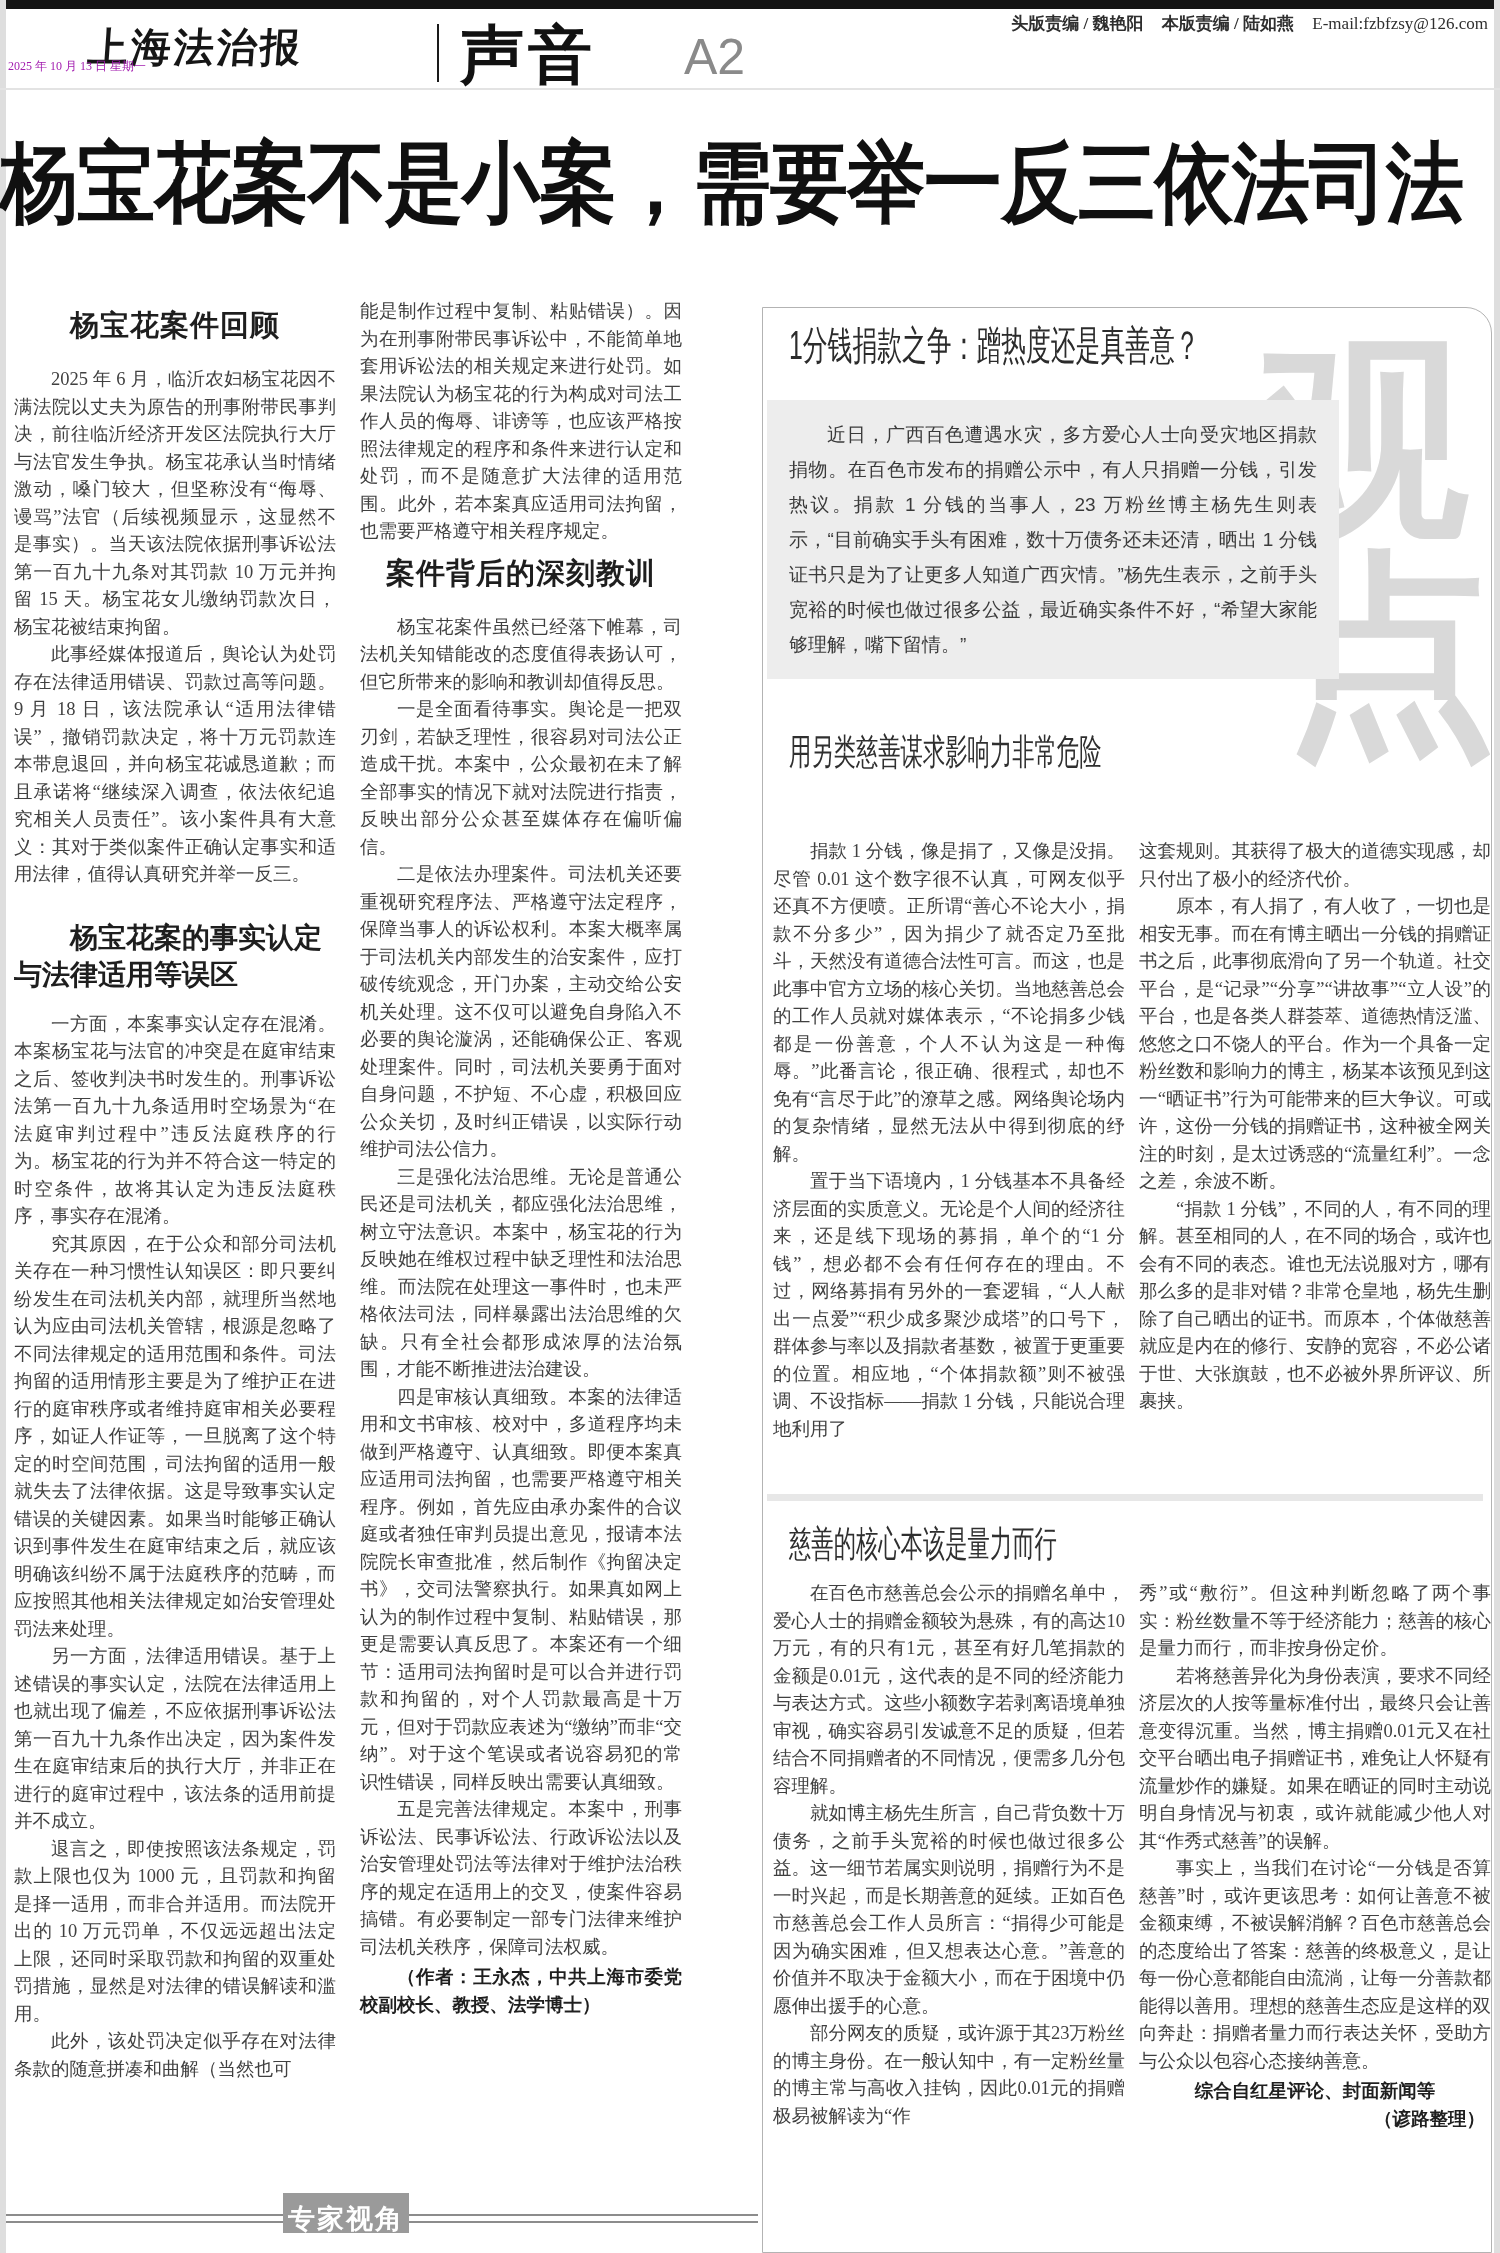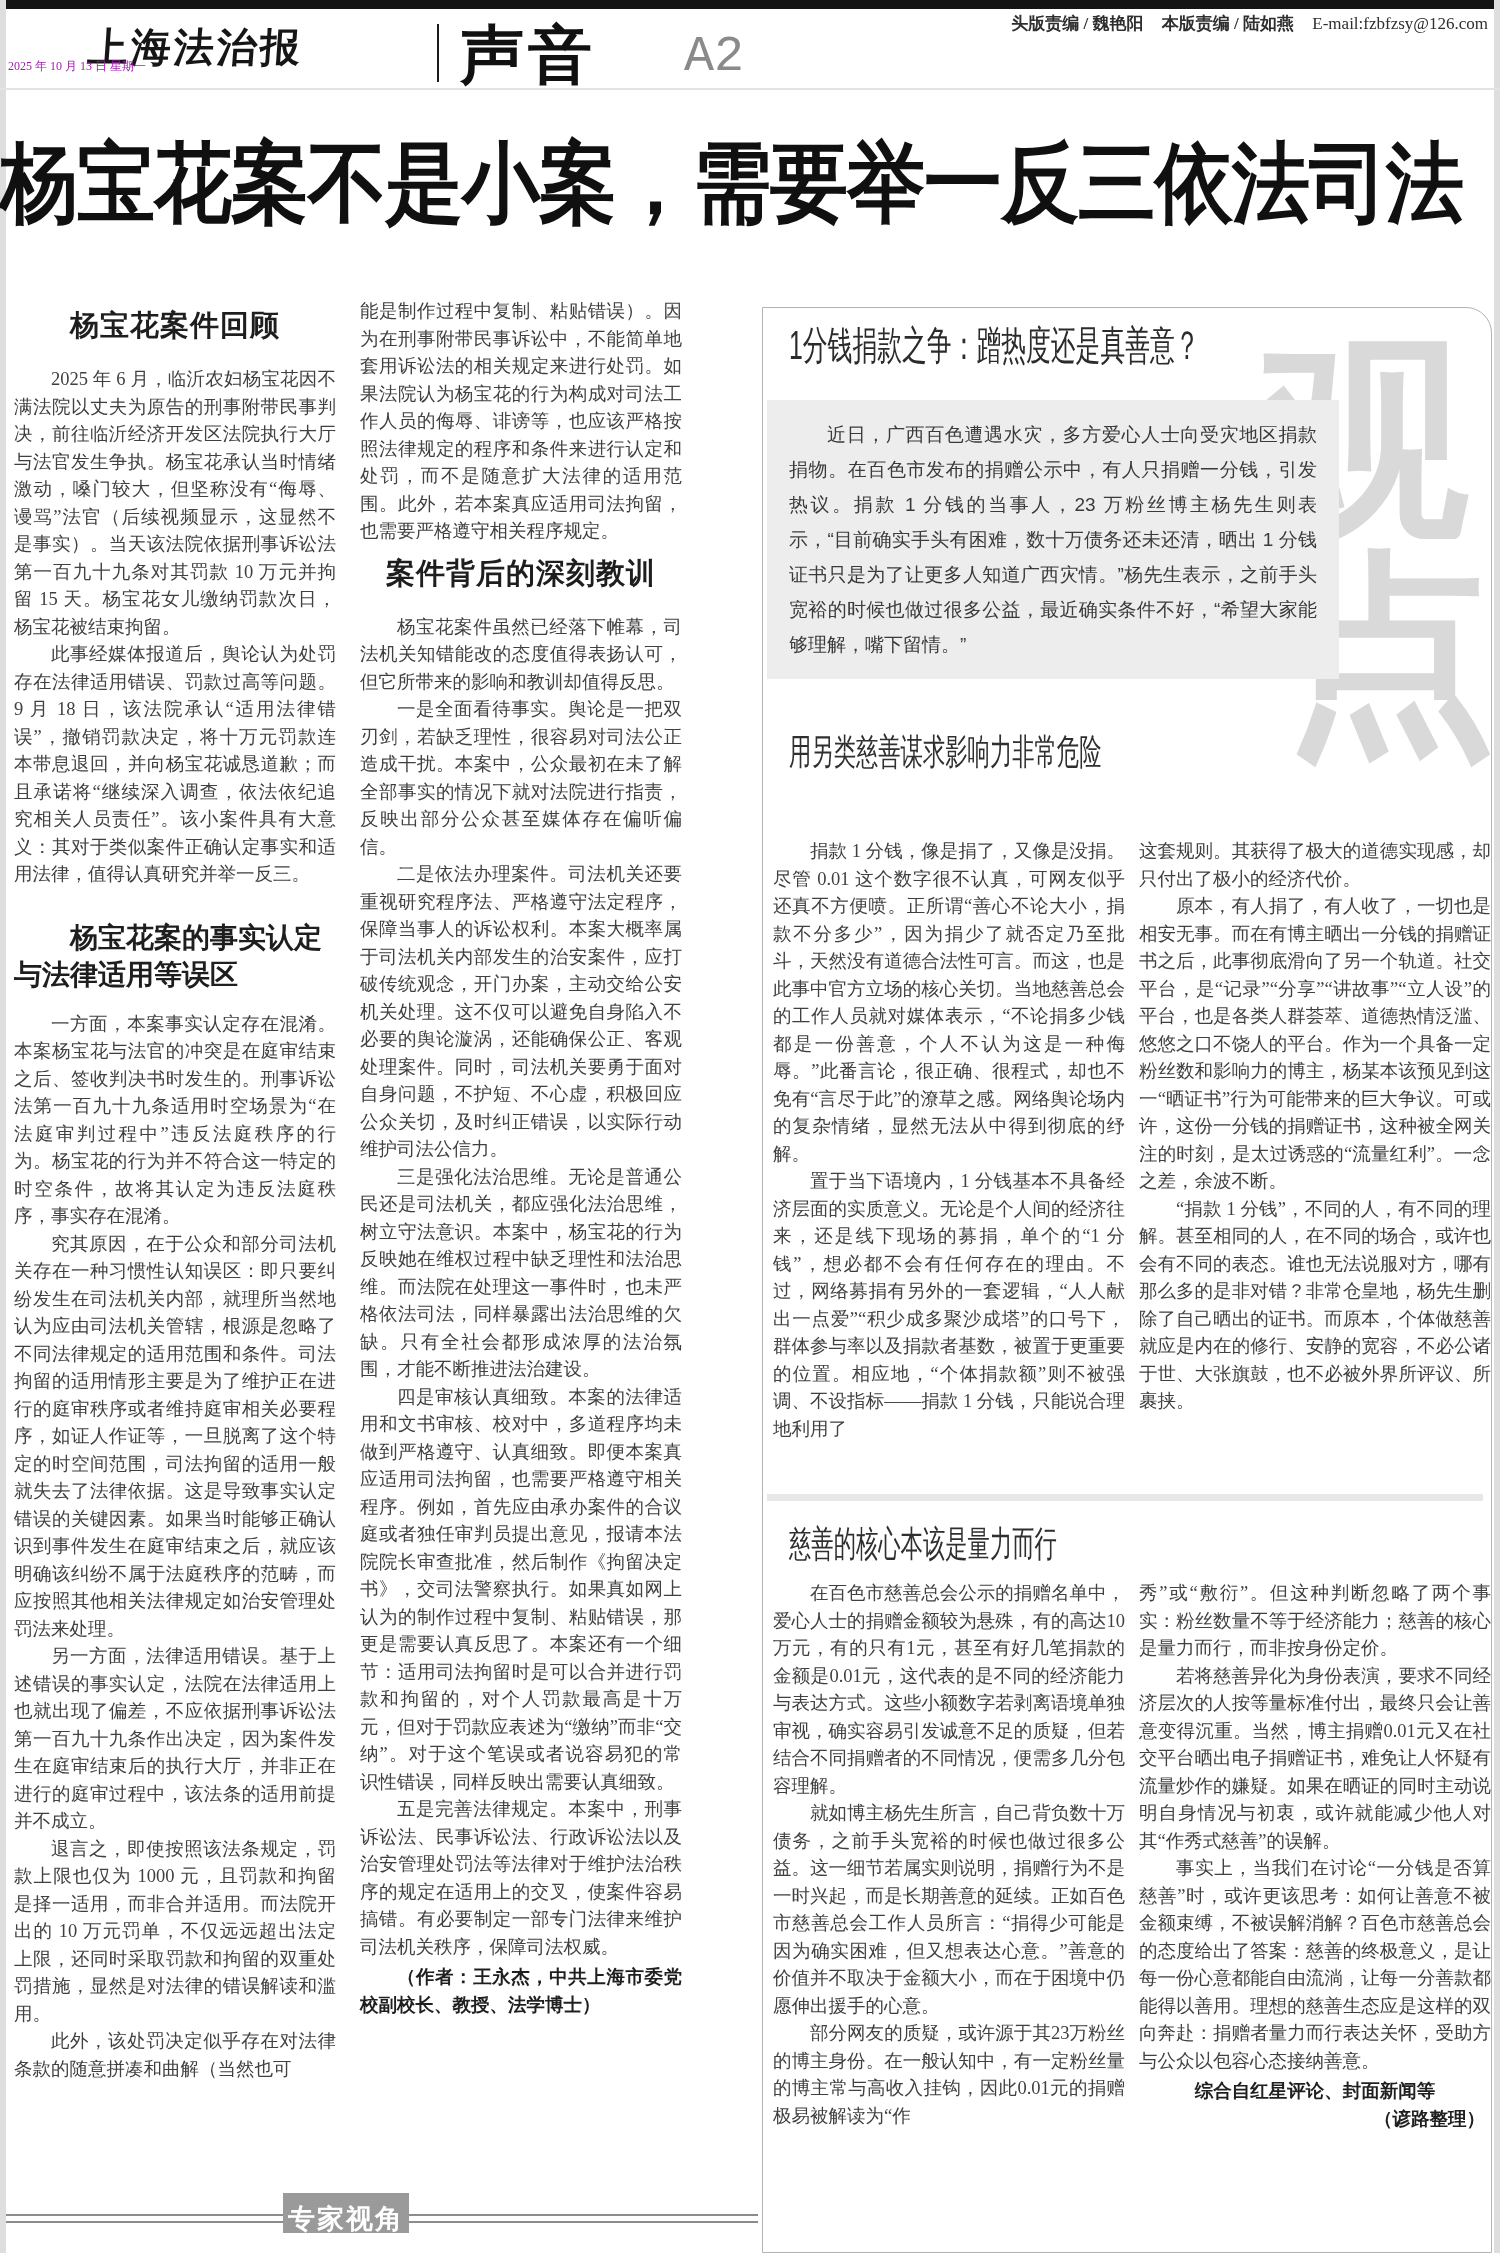--- a/index.html
+++ b/index.html
@@ -10,21 +10,21 @@
   .topbar{position:absolute;left:0;top:0;width:1500px;height:9px;background:#141414;}
 
   
   .brand{position:absolute;left:88px;top:20px;font-size:40px;font-weight:900;color:#161616;
          letter-spacing:3px;transform:skewX(-4deg);font-family:"Liberation Serif","DejaVu Serif",serif;}
   .issue-date{position:absolute;left:8px;top:58px;font-size:12px;color:#a21caf;}
   .mast-div{position:absolute;left:437px;top:24px;width:2px;height:58px;background:#1a1a1a;}
   .section-name{position:absolute;left:460px;top:12px;font-size:64px;font-weight:900;color:#111;
                 font-family:"Liberation Sans","DejaVu Sans",sans-serif;letter-spacing:4px;}
   .page-no{position:absolute;left:684px;top:28px;font-size:50px;color:#8a8a8a;
-           font-family:Liberation Mono, monospace;}
+           font-family:Liberation Sans, sans-serif;}
   .editors{position:absolute;right:12px;top:12px;font-size:17px;color:#2e2e2e;}
   .editors .lab{font-weight:bold;font-family:Liberation Serif, serif;}
   .editors span{margin-left:14px;}
   .head-rule{position:absolute;left:0;top:88px;width:1500px;height:2px;background:#e3e3e3;}
 
   
   .headline{position:absolute;left:0;top:128px;width:1240px;margin:0;text-align:center;}
   .hl{display:inline-block;font-size:78px;line-height:100px;font-weight:900;color:#101010;
       letter-spacing:-1px;white-space:nowrap;transform:scaleY(1.12);transform-origin:center top;
       font-family:"Liberation Serif","DejaVu Serif",serif;}

